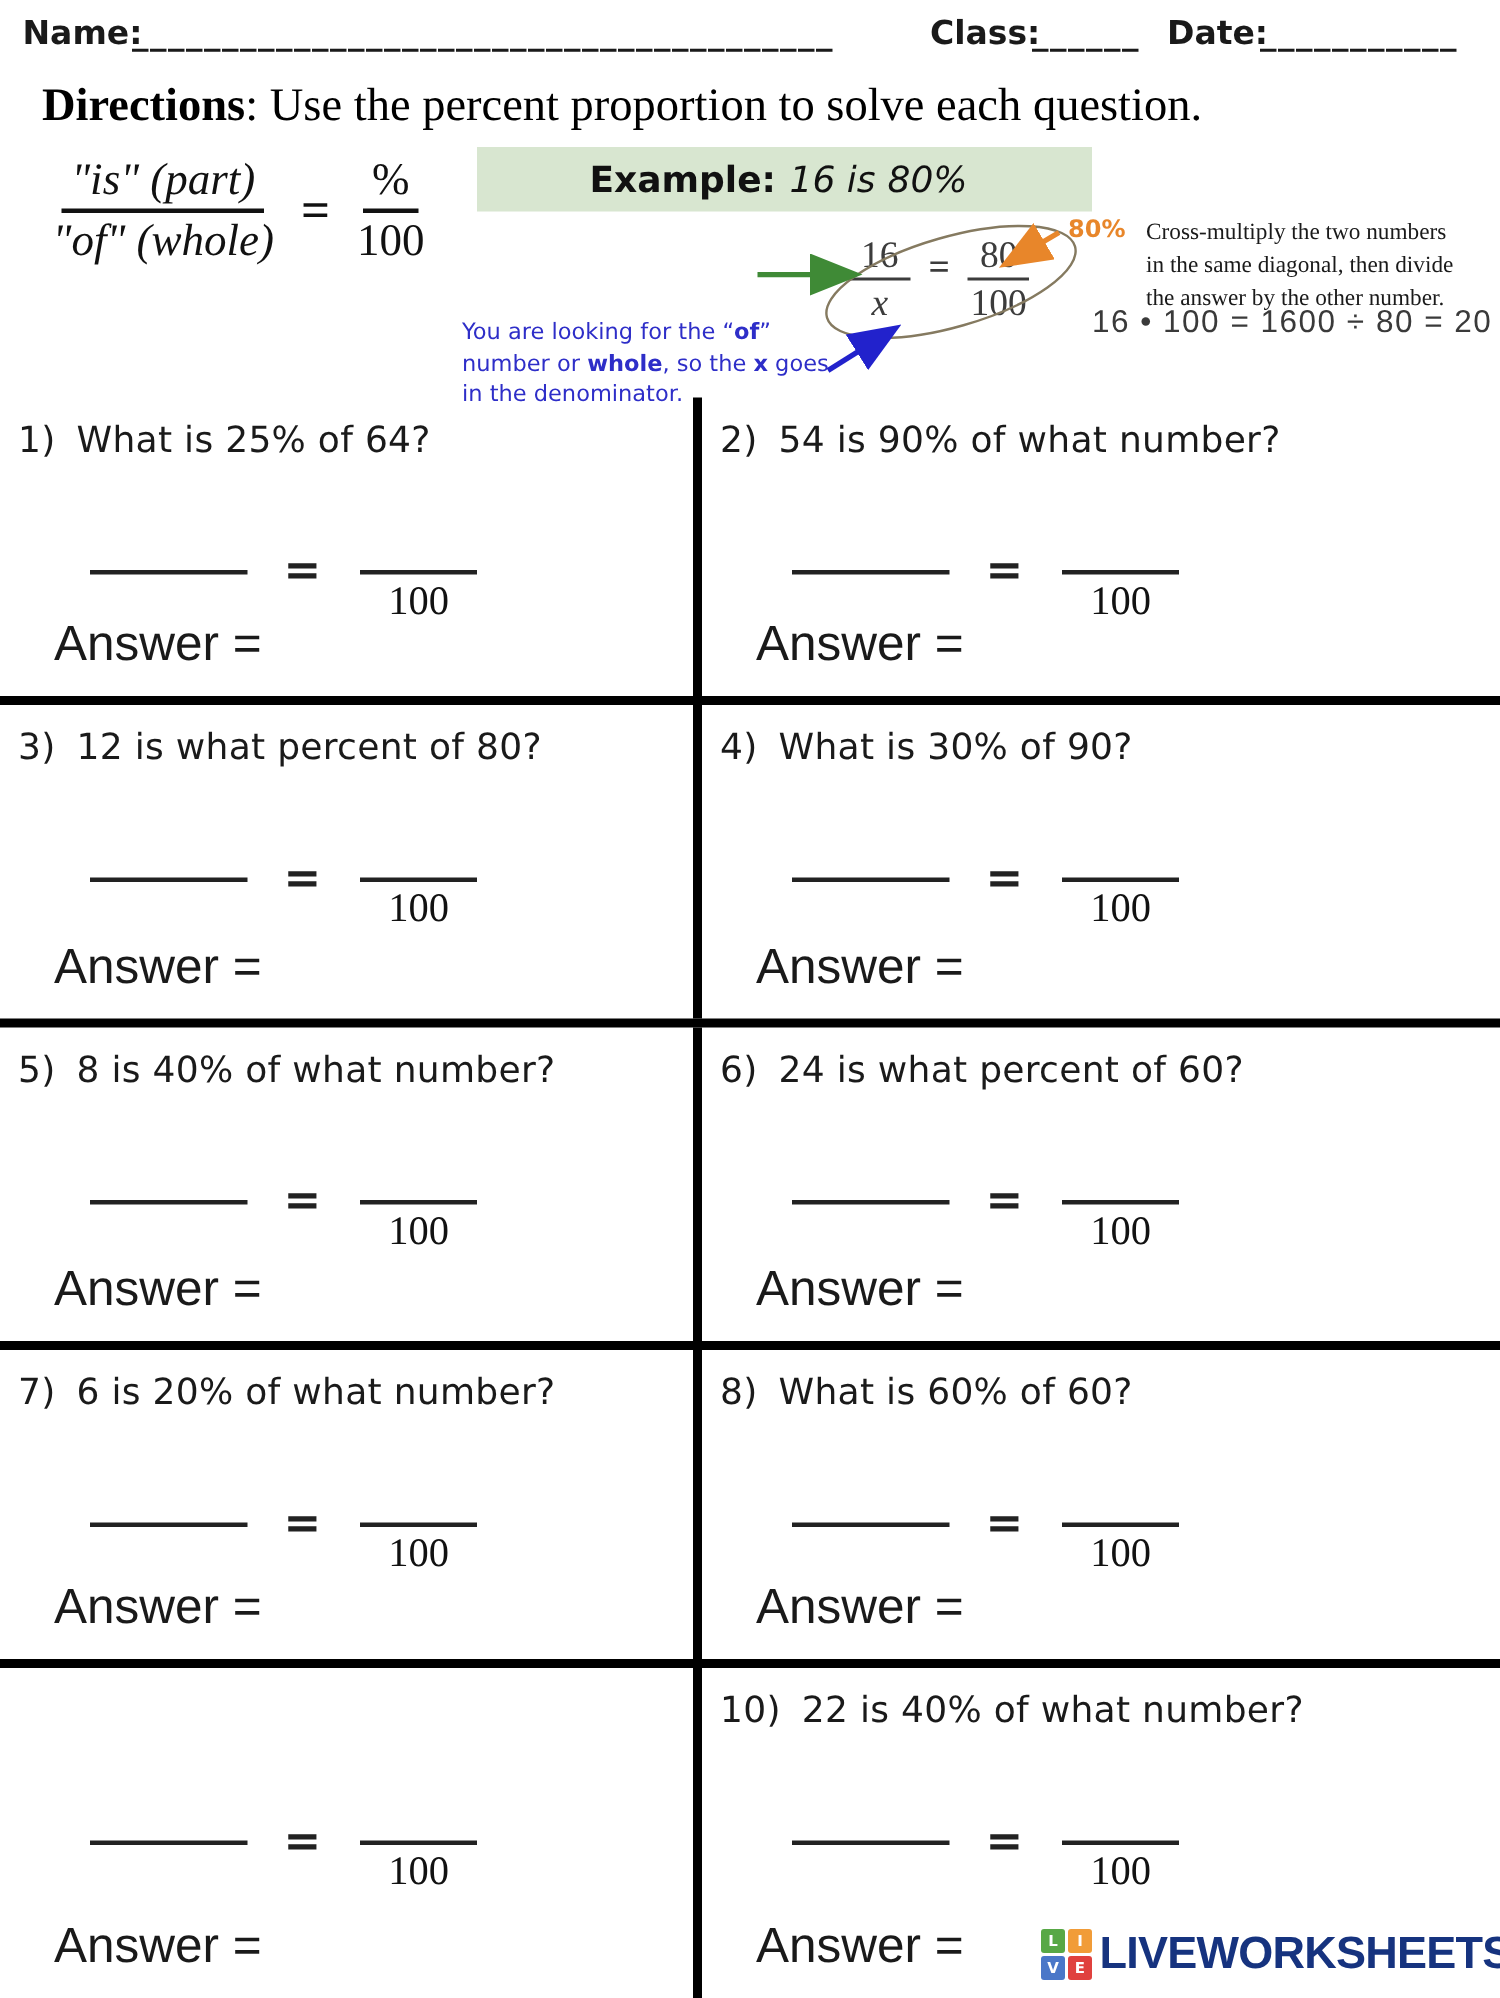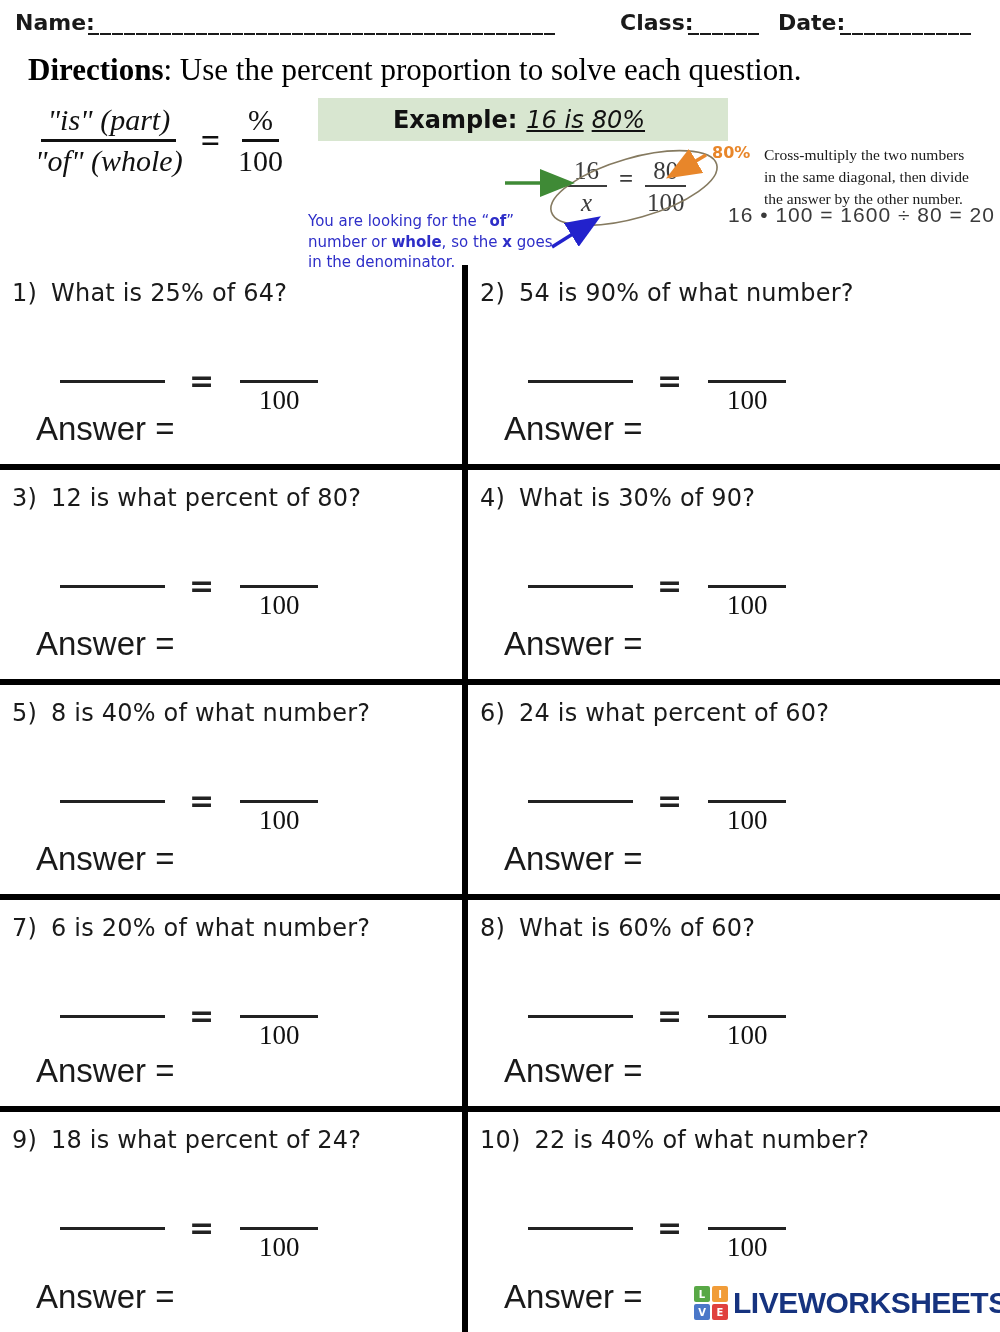--- a/index.html
+++ b/index.html
@@ -21,21 +21,21 @@
   .formula{position:absolute;left:35px;top:8px;display:flex;align-items:center;
            font-family:"Liberation Serif",serif;font-size:30px;color:#111;}
   .fstack{display:flex;flex-direction:column;align-items:center;}
   .fstack .top{padding:0 6px 2px 6px;border-bottom:3px solid #111;font-style:italic;}
   .fstack .bot{padding-top:2px;font-style:italic;}
   .fstack .top.rm,.fstack .bot.rm{font-style:normal;}
   .formula .big-eq{margin:0 18px;font-size:34px;font-weight:700;}
   .ex-box{position:absolute;left:318px;top:3px;width:410px;height:43px;background:#d8e6d0;
           display:flex;align-items:center;justify-content:center;font-size:24px;color:#111;}
   .ex-box .lbl{font-weight:700;margin-right:9px;}
-  .ex-box .q{font-style:italic;text-decoration:underline;margin-right:8px;}
+  .ex-box .q{font-style:italic;margin-right:8px;}
   .note{position:absolute;font-size:15px;line-height:1.38;}
   .note b{font-weight:700;}
   .g-note{left:308px;top:53px;width:240px;color:#4a8b3c;}
   .b-note{left:308px;top:116px;width:250px;color:#2e2ec8;}
   .ex-frac{position:absolute;left:566px;top:62px;display:flex;align-items:flex-start;
            font-family:"Liberation Serif",serif;font-size:25px;color:#3c3c3c;}
   .ex-frac .fstack .top{border-bottom:2.5px solid #3c3c3c;font-style:normal;padding:0 8px 0 8px;}
   .ex-frac .fstack .bot{font-style:italic;}
   .ex-frac .fstack .bot.rm{font-style:normal;}
   .ex-frac .eq{margin:8px 12px 0 12px;font-weight:700;}
@@ -304,23 +304,20 @@
           <span>Answer =</span>
           <span class="ans-blank"></span>
         </div>
       </div>
     </div>
 
     <div class="hsep"></div>
 
     <div class="row r5">
       <div class="cell l">
-        <div class="qline">
-          <span class="qnum">9)</span><span class="qtxt">18 is what percent of 24?</span>
-        </div>
         <div class="fracrow">
           <span class="blank"></span>
           <span class="feq">=</span>
           <span class="fracstack">
             <span class="fline"></span>
             <span class="fden">100</span>
           </span>
         </div>
         <div class="answer">
           <span>Answer =</span>

